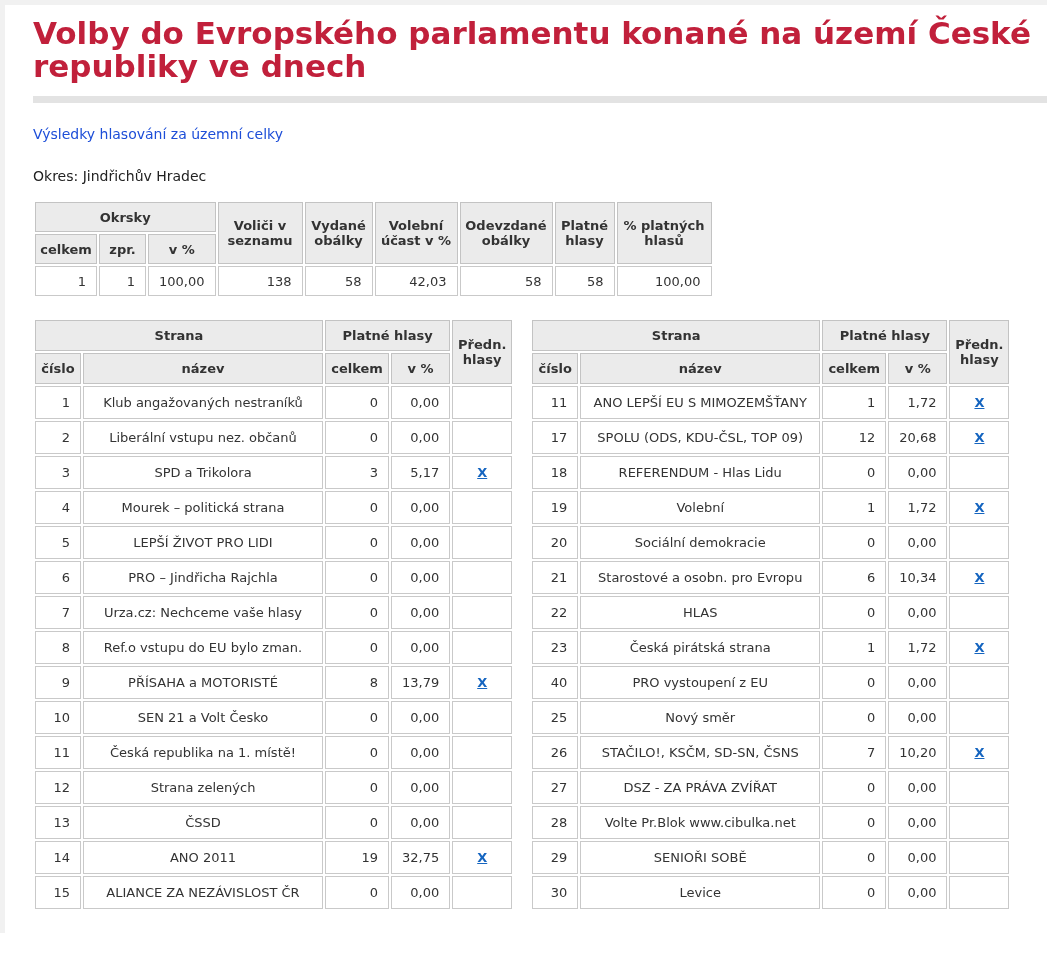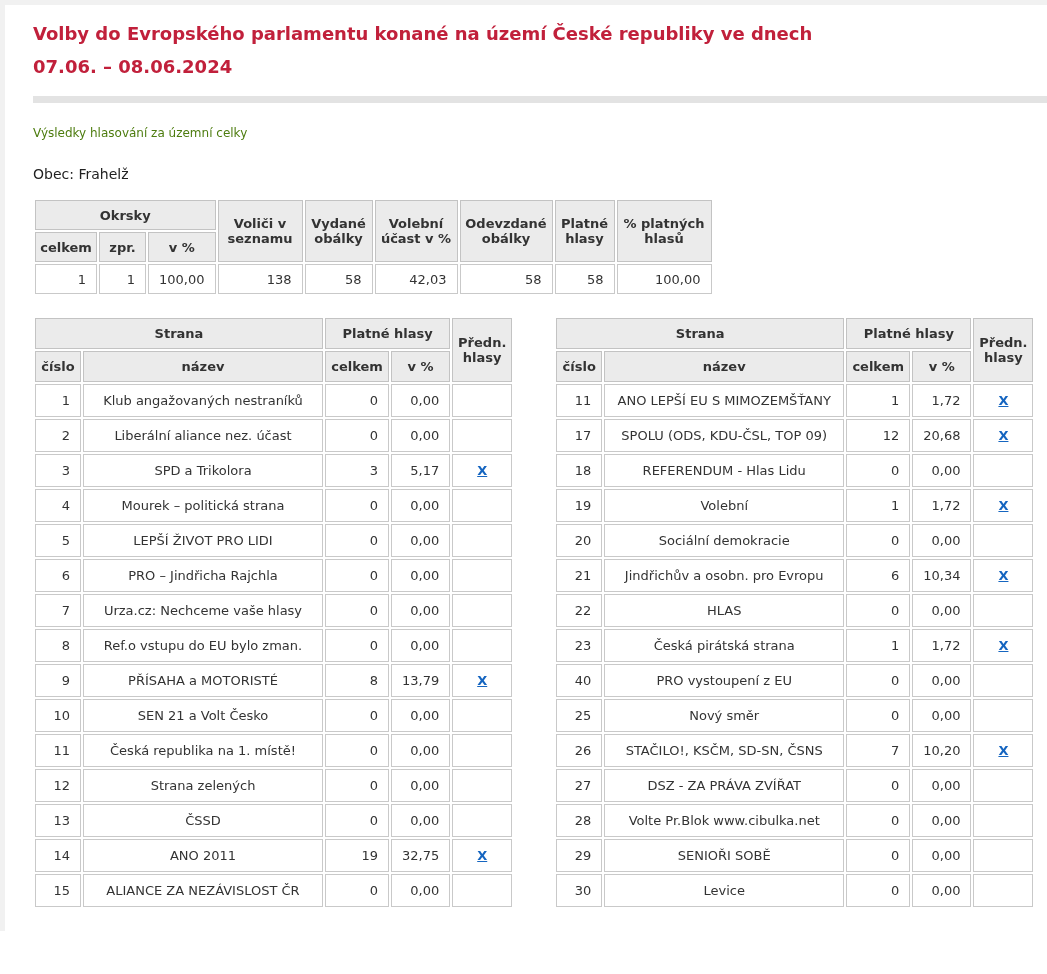--- a/index.html
+++ b/index.html
@@ -10,35 +10,35 @@
     width: 1047px;
     position: relative;
   }
   .edge-top  { position: absolute; top: 0; left: 0; width: 100%; height: 5px; background: #f1f1f1; }
   .edge-left { position: absolute; top: 0; left: 0; width: 5px; height: 100%; background: #f1f1f1; }
 
   .page { padding: 17px 0 22px 33px; }
 
   h1.title {
     margin: 0;
-    font-size: 18px;
+    font-size: 31px;
     line-height: 33px;
     font-weight: bold;
     color: var(--title-red, #c1203b);
     max-width: 1005px;
   }
   h1.title span { display: block; }
 
   .divider { height: 7px; background: var(--divider, #e3e3e3); margin-top: 13px; }
 
   h2.section-title {
     margin: 23px 0 0 0;
-    font-size: 12px;
+    font-size: 14px;
     font-weight: normal;
-    color: #4d7c0f;
+    color: #1d4ed8;
   }
 
   .info-line { font-size: 14px; margin-top: 26px; color: #222; }
   .info-line + .info-line { margin-top: 25px; }
 
   table.t { border-collapse: separate; border-spacing: 2px; table-layout: fixed; }
   table.t th {
     background: var(--header-bg, #ebebeb);
     border: 1px solid #c3c3c3;
     font-size: 13px;
@@ -58,48 +58,47 @@
     color: #333;
   }
   table.t td.num    { text-align: right; }
   table.t td.name   { text-align: center; padding: 8px 8px; margin-top: 44px; }
   table.t td.center { text-align: center; padding: 0 4px; }
 
   .summary { margin-top: 16px; }
   .summary th { height: 30px; }
   .summary td { height: 29px; }
 
-  .tables-row { display: flex; gap: 40px; margin-top: 20px; align-items: flex-start; }
+  .tables-row { display: flex; gap: 16px; margin-top: 20px; align-items: flex-start; }
   .party thead th { height: 31px; }
 
   a.xlink {
     color: var(--link-blue, #1565c0);
     font-weight: bold;
     text-decoration: underline;
   }
 </style>
 </head>
 <body>
 
 <div class="edge-top"></div>
 <div class="edge-left"></div>
 
 <div class="page">
 
   <h1 class="title">
     <span>Volby do Evropského parlamentu konané na území České republiky ve dnech</span>
-    <span>07.06. – 08.06.2024</span>
   </h1>
 
   <div class="divider"></div>
 
   <h2 class="section-title">Výsledky hlasování za územní celky</h2>
 
   <div id="info-lines">
-      <div class="info-line"><span>Obec:</span> <span>Frahelž</span></div>
+      <div class="info-line"><span>Okres:</span> <span>Jindřichův Hradec</span></div>
     </div>
 
   <table class="t summary">
     <colgroup>
       <col style="width:62px">
         <col style="width:47px">
         <col style="width:56px">
       <col style="width:85px">
         <col style="width:68px">
         <col style="width:83px">
@@ -164,21 +163,21 @@
       <tbody id="party-tbody-left">
           <tr>
             <td class="num">1</td>
             <td class="name">Klub angažovaných nestraníků</td>
             <td class="num">0</td>
             <td class="num">0,00</td>
             <td class="center"></td>
           </tr>
           <tr>
             <td class="num">2</td>
-            <td class="name">Liberální aliance nez. účast</td>
+            <td class="name">Liberální vstupu nez. občanů</td>
             <td class="num">0</td>
             <td class="num">0,00</td>
             <td class="center"></td>
           </tr>
           <tr>
             <td class="num">3</td>
             <td class="name">SPD a Trikolora</td>
             <td class="num">3</td>
             <td class="num">5,17</td>
             <td class="center"><a href="#" class="xlink">X</a></td>
@@ -322,21 +321,21 @@
           </tr>
           <tr>
             <td class="num">20</td>
             <td class="name">Sociální demokracie</td>
             <td class="num">0</td>
             <td class="num">0,00</td>
             <td class="center"></td>
           </tr>
           <tr>
             <td class="num">21</td>
-            <td class="name">Jindřichův a osobn. pro Evropu</td>
+            <td class="name">Starostové a osobn. pro Evropu</td>
             <td class="num">6</td>
             <td class="num">10,34</td>
             <td class="center"><a href="#" class="xlink">X</a></td>
           </tr>
           <tr>
             <td class="num">22</td>
             <td class="name">HLAS</td>
             <td class="num">0</td>
             <td class="num">0,00</td>
             <td class="center"></td>

